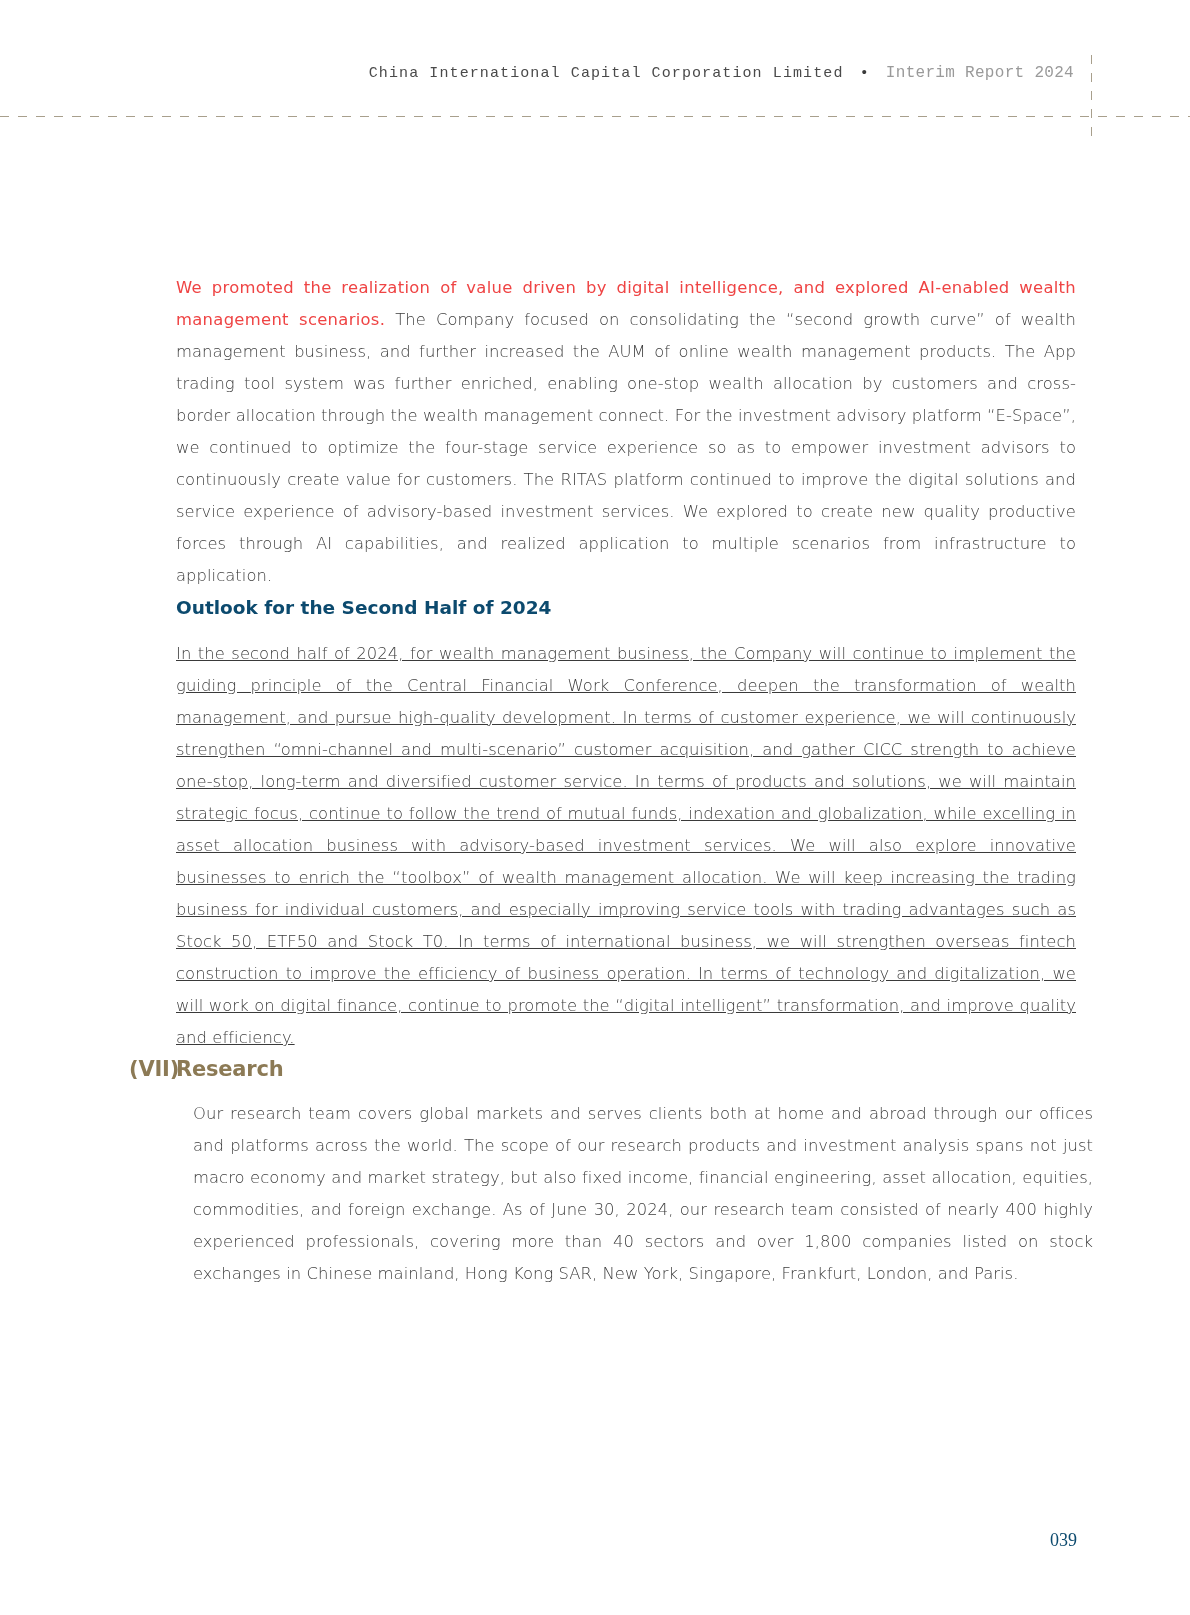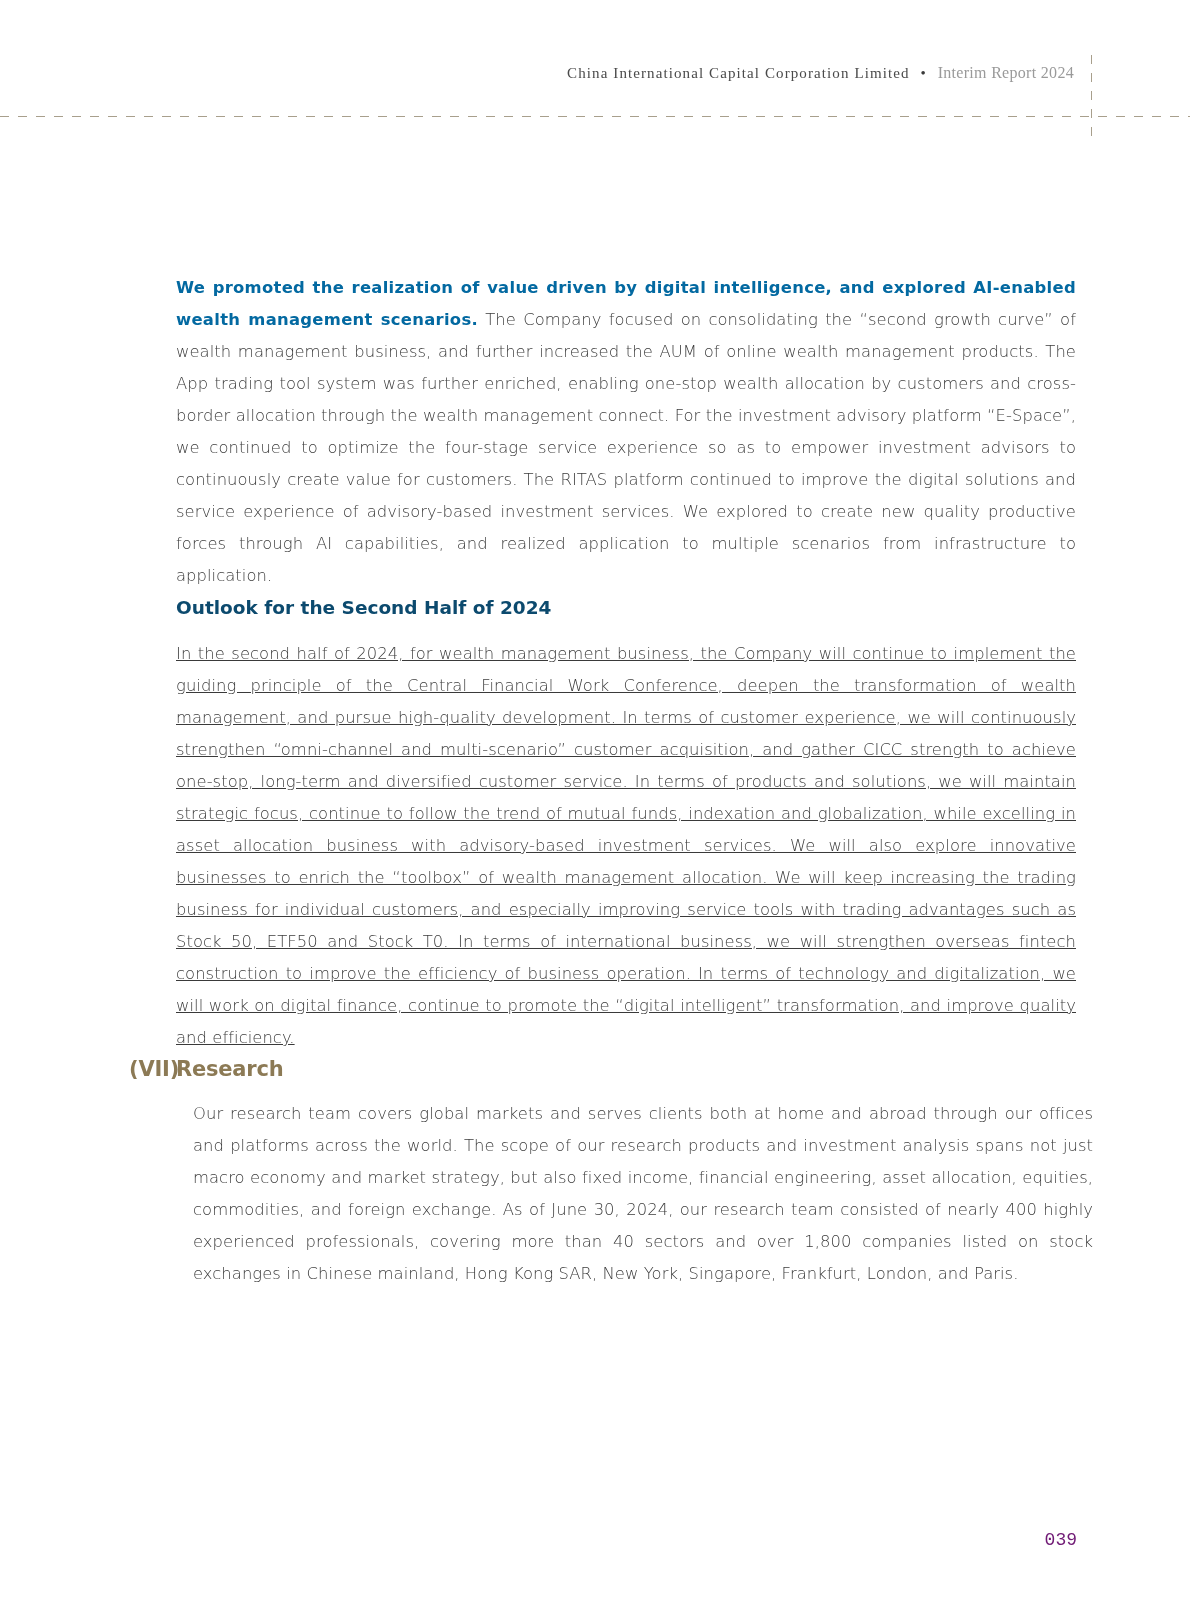--- a/index.html
+++ b/index.html
@@ -2,51 +2,51 @@
 <html><head>
   <meta charset="utf-8">
   <style>
     html, body { margin: 0; padding: 0; }
     body {
       width: 1190px; height: 1615px; position: relative; background: #ffffff;
       font-family: "DejaVu Sans", sans-serif; color: #3a3a3a; overflow: hidden;
     }
     .header-text {
       position: absolute; right: 116px; top: 64px;
-      font-family: Liberation Serif, serif; font-size: 15px; letter-spacing: 1.1px;
+      font-family: Liberation Mono, monospace; font-size: 15px; letter-spacing: 1.1px;
       color: #4a4a4a; white-space: nowrap;
     }
     .header-text .bullet { margin: 0 6px; color: #3a3a3a; }
     .header-text .report { color: #9a9a9a; font-size: 16px; letter-spacing: 0.3px; }
     .hdash {
       position: absolute; left: 0; top: 116px; width: 1190px; height: 1px;
       background: repeating-linear-gradient(to right, #a89f8c 0 9px, transparent 9px 18px);
     }
     .vdash {
       position: absolute; left: 1091px; top: 55px; width: 1px; height: 82px;
       background: repeating-linear-gradient(to bottom, #a89f8c 0 9px, transparent 9px 18px);
     }
     .content { position: absolute; left: 176px; width: 900px; }
     p.body {
       margin: 0; font-size: 16.4px; line-height: 32px; text-align: justify;
       font-weight: 300; color: #3c3c3c; letter-spacing: 0.05px;
     }
-    p.body b { font-weight: bold; color: #0369a1; letter-spacing: 0.3px; }
+    p.body b { font-weight: normal; color: #ef4444; letter-spacing: 0.3px; }
     .sub-heading {
       position: absolute; left: 176px; font-size: 18.5px; font-weight: bold; color: #0c4a6e;
       margin: 0;
     }
     .sec-heading {
       position: absolute; left: 129px; font-size: 21px; font-weight: bold; color: #8c7a55; margin: 0;
       letter-spacing: -0.2px;
     }
     .sec-heading .num { display: inline-block; width: 47px; }
     .page-num {
       position: absolute; right: 113px; top: 1530px;
-      font-family: Liberation Mono, monospace; font-size: 18px; color: #701a75;
+      font-family: Liberation Serif, serif; font-size: 18px; color: #0c4a6e;
     }
   </style>
 </head>
 <body>
 
 <div class="header-text">
   <span>China International Capital Corporation Limited</span>
   <span class="bullet">•</span>
   <span class="report">Interim Report 2024</span>
 </div>

